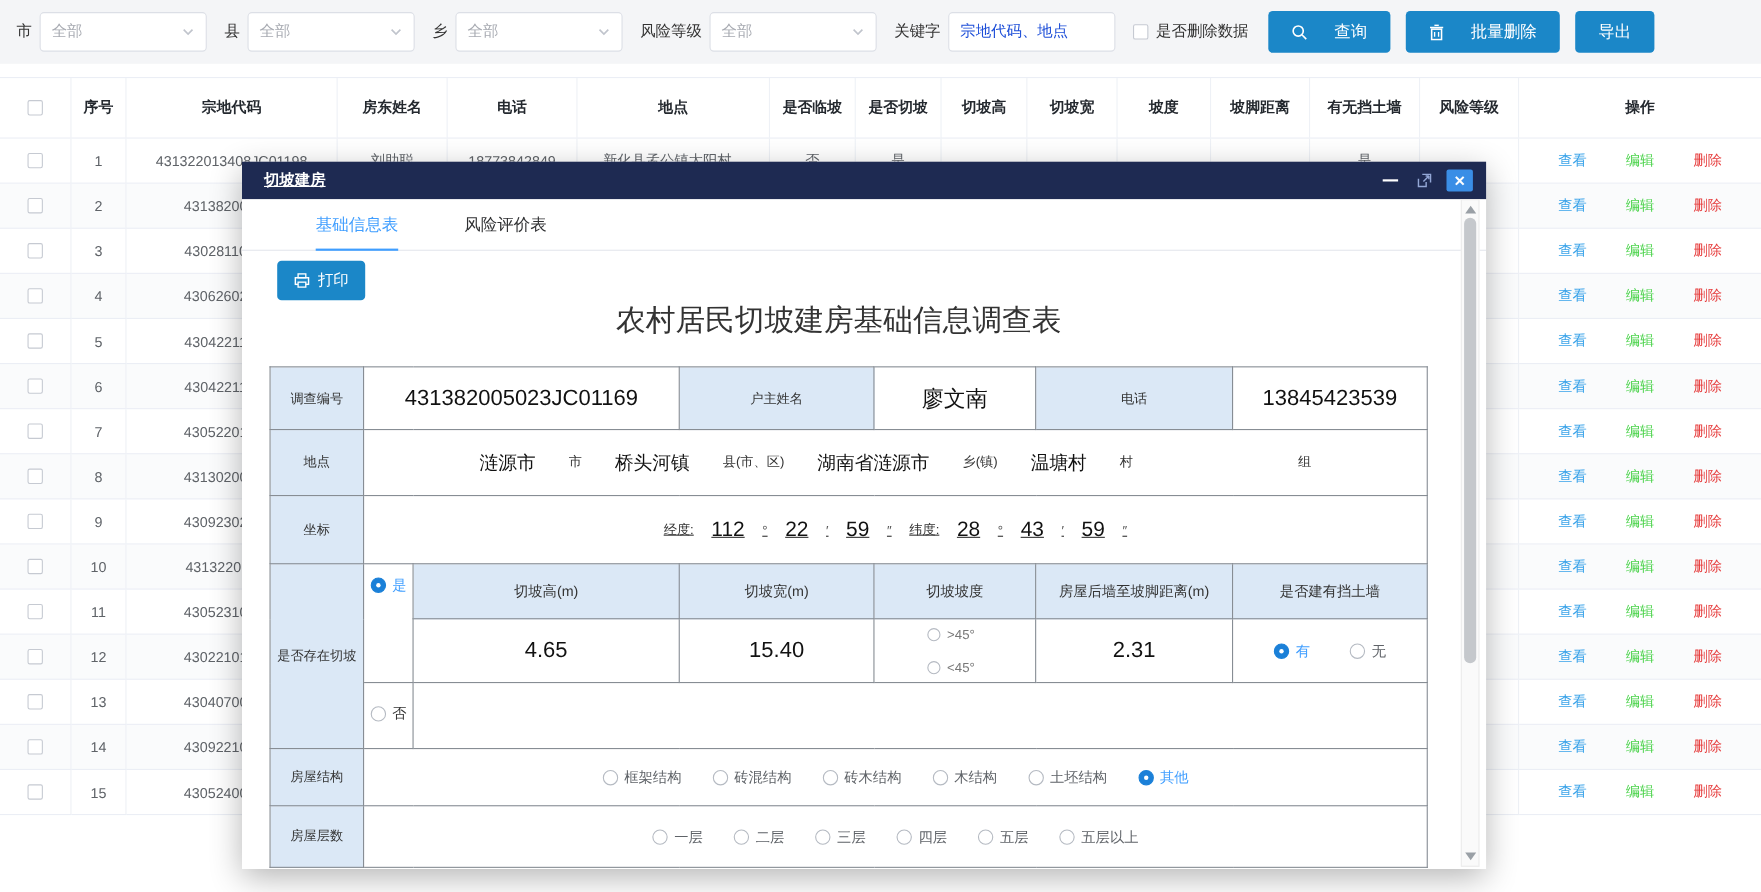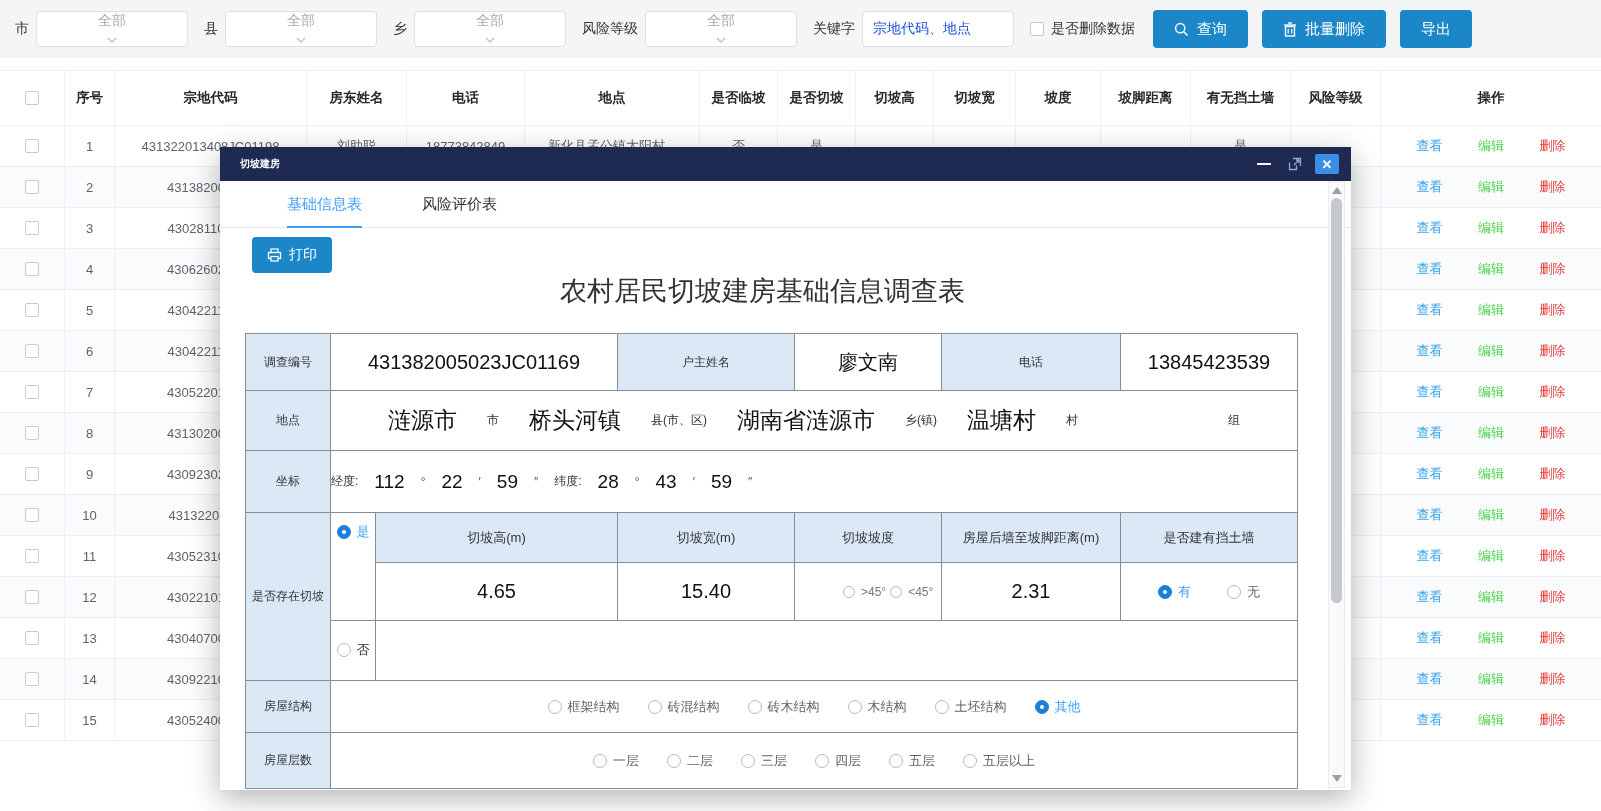--- a/index.html
+++ b/index.html
@@ -6,78 +6,78 @@
   html,body { margin:0; padding:0; }
   body {
     width:1601px; height:811px; position:relative; overflow:hidden;
     background:#fff; font-family:"Liberation Sans", sans-serif; color:#333;
   }
   
   .filter-bar{ position:absolute; top:0; left:0; width:1601px; height:58px;
     background:#f4f5f7; display:flex; align-items:center; padding-left:15px; }
   .flabel{ font-size:14px; color:#333; margin-right:7px; white-space:nowrap; }
   .fselect{ width:152px; height:36px; background:#fff; border:1px solid #dcdfe6; border-radius:4px;
-    display:flex; align-items:center; justify-content:space-between; padding:0 10px; margin-right:16px; cursor:pointer;flex-direction:column;}
+    display:flex; align-items:center; justify-content:space-between; padding:0 10px; margin-right:16px; cursor:pointer;}
   .fselect .ph{ font-size:14px; color:#a8abb2; }
   .finput{ width:152px; height:36px; background:#fff; border:1px solid #dcdfe6; border-radius:4px;
     display:flex; align-items:center; padding:0 10px; margin-right:16px; }
   .finput .ph{ font-size:14px; color:#1d4ed8; white-space:nowrap; }
   .cbx{ width:14px; height:14px; border:1px solid #c6cad2; border-radius:2px; background:#fff; display:inline-block; }
   .cb-wrap{ display:flex; align-items:center; gap:7px; margin-right:4px; }
   .cb-wrap .cbl{ font-size:14px; color:#333; white-space:nowrap; }
   .btn{ height:38px; background:#1b87c8; color:#fff; border:none; border-radius:4px;
-    display:flex; align-items:center; justify-content:center; gap:8px; font-size:15px;
+    display:flex; align-items:center; justify-content:center; gap:24px; font-size:15px;
     padding:0 21px; margin-left:14px; cursor:pointer; white-space:nowrap; }
   
   .main-table{ position:absolute; top:70px; left:0; width:1601px; }
   .trow{ display:grid; grid-template-columns:65px 50px 192px 100px 118px 175px 78px 78px 78px 82px 85px 90px 100px 90px 220px;
     height:41px; background:#fff; }
   .trow.even{ background:#fafbfc; }
   .thead-row{ height:56px; border-top:1px solid #ebeef5; font-weight:bold; }
   .cell{ display:flex; align-items:center; justify-content:center; font-size:13px; color:#5f6368;
     border-bottom:1px solid #ebeef5; border-right:1px solid #eef1f6; overflow:hidden; white-space:nowrap; }
   .cell:last-child{ border-right:none; }
   .cell.th{ font-size:13.5px; color:#24292f; font-weight:bold; }
   .cell.actions{ justify-content:space-evenly; }
   .lnk{ font-size:13px; cursor:pointer; text-decoration:none; }
   .lnk.view{ color:#3aa3e9; } .lnk.edit{ color:#4ad34a; } .lnk.del{ color:#e63c3c; }
   
   .modal{ position:absolute; left:220px; top:147px; width:1131px; height:643px; background:#fff;
     box-shadow:0 8px 28px rgba(0,0,0,.3); z-index:10; }
   .m-head{ height:34px; background:#1e2a52; display:flex; align-items:center; padding:0 12px 0 20px; }
-  .m-title{ color:#fff; font-size:10px; font-weight:bold; flex:1; }
+  .m-title{ color:#fff; font-size:14px; font-weight:bold; flex:1;text-decoration:underline; }
   .m-min{ width:14px; height:2px; background:#fff; margin-right:16px; cursor:pointer; }
   .m-max{ margin-right:12px; cursor:pointer; display:flex; }
   .m-close{ width:24px; height:20px; background:#3a8ee6; border-radius:2px; color:#fff; font-size:13px;
     font-weight:bold; display:flex; align-items:center; justify-content:center; cursor:pointer; }
   .m-tabs{ height:47px; border-bottom:1px solid #e4e7ed; display:flex; padding-left:67px; gap:60px; }
   .m-tab{ font-size:15px; color:#303133; display:flex; align-items:center; position:relative; cursor:pointer; }
   .m-tab.active{ color:#409eff; }
   .m-tab.active::after{ content:''; position:absolute; left:0; right:0; bottom:-1px; height:2px; background:#409eff; }
   .print-btn{ position:absolute; left:32px; top:90px; height:36px; background:#1b87c8; color:#fff;
     border:none; border-radius:4px; display:flex; align-items:center; gap:7px; font-size:14px; padding:0 15px; cursor:pointer; }
   .form-title{ position:absolute; top:126px; left:0; width:1085px; text-align:center; font-size:27px; color:#333; }
   .form-table{ position:absolute; left:25px; top:186px; border-collapse:collapse; table-layout:fixed; }
   .form-table td{ border:1px solid #878d94; padding:0; text-align:center; vertical-align:middle; }
   .lbl{ background:#dbe8f6; font-size:12px; color:#333; }
   .subhead{ background:#dbe8f6; font-size:13px; color:#333; }
   .bigval{ font-size:20px; color:#111; }
   .loc-line{ display:flex; align-items:center; justify-content:center; gap:30px; }
-  .loc-v{ font-size:23px; color:#111; } .loc-s{ font-size:12px; color:#333; }
-  .coord-line{ display:flex; align-items:center; gap:16px; }
+  .loc-v{ font-size:17px; color:#111; } .loc-s{ font-size:12px; color:#333; }
+  .coord-line{ display:flex; align-items:center; justify-content:center; gap:16px;text-decoration:underline; }
   .coord-lab{ font-size:12px; color:#333; } .coord-num{ font-size:19px; color:#111; }
   .coord-sym{ font-size:12px; color:#555; }
   .radio{ display:inline-flex; align-items:center; gap:6px; cursor:pointer; }
   .rdot{ width:14px; height:14px; border-radius:50%; border:1px solid #b5bac2; background:#fff; position:relative; flex:none; }
   .rdot.sel{ background:#1b80d8; border-color:#1b80d8; }
   .rdot.sel::after{ content:''; position:absolute; left:4px; top:4px; width:4px; height:4px; background:#fff; border-radius:50%; }
   .rlabel{ font-size:13px; color:#5f6368; } .rlabel.sel-label{ color:#409eff; }
   .yescell{ vertical-align:top !important; padding-top:10px !important; }
   .radio-row{ display:flex; align-items:center; justify-content:center; gap:28px; }
-  .angle-stack{ display:flex; flex-direction:row; align-items:flex-start; gap:4px; padding-left:48px; }
+  .angle-stack{ display:flex; flex-direction:column; align-items:flex-start; gap:16px; padding-left:48px; }
   .angle-stack .rlabel{ font-size:12px; color:#777; }
   .angle-stack .rdot{ width:12px; height:12px; }
   
   .sbar{ position:absolute; top:34px; right:6px; width:17px; bottom:2px; background:#fafafa; border:1px solid #ececec; }
   .s-up,.s-down{ position:absolute; left:3px; width:0; height:0; border-left:5px solid transparent; border-right:5px solid transparent; cursor:pointer; }
   .s-up{ top:5px; border-bottom:7px solid #9aa0a6; }
   .s-down{ bottom:5px; border-top:7px solid #9aa0a6; }
   .s-thumb{ position:absolute; left:2px; top:16px; width:11px; height:405px; background:#c5c8cc; border-radius:6px; cursor:pointer; }
 </style>
 </head>

